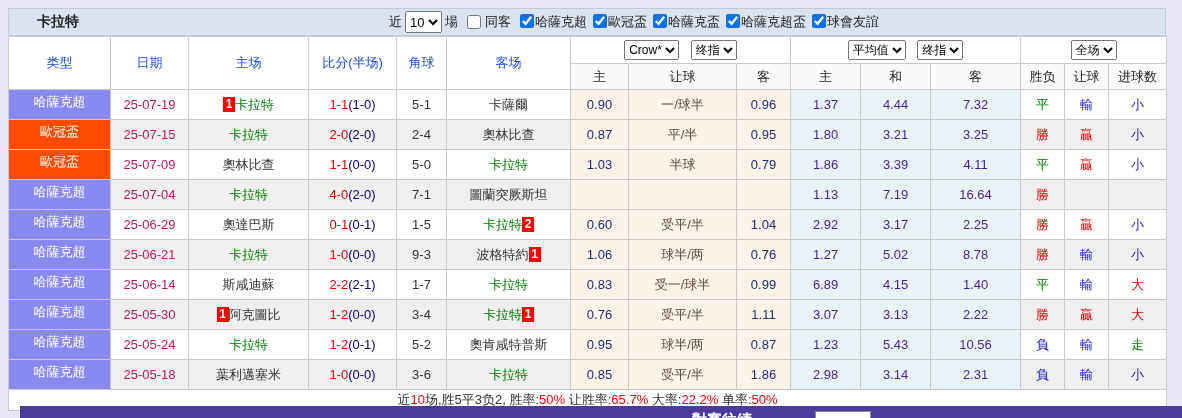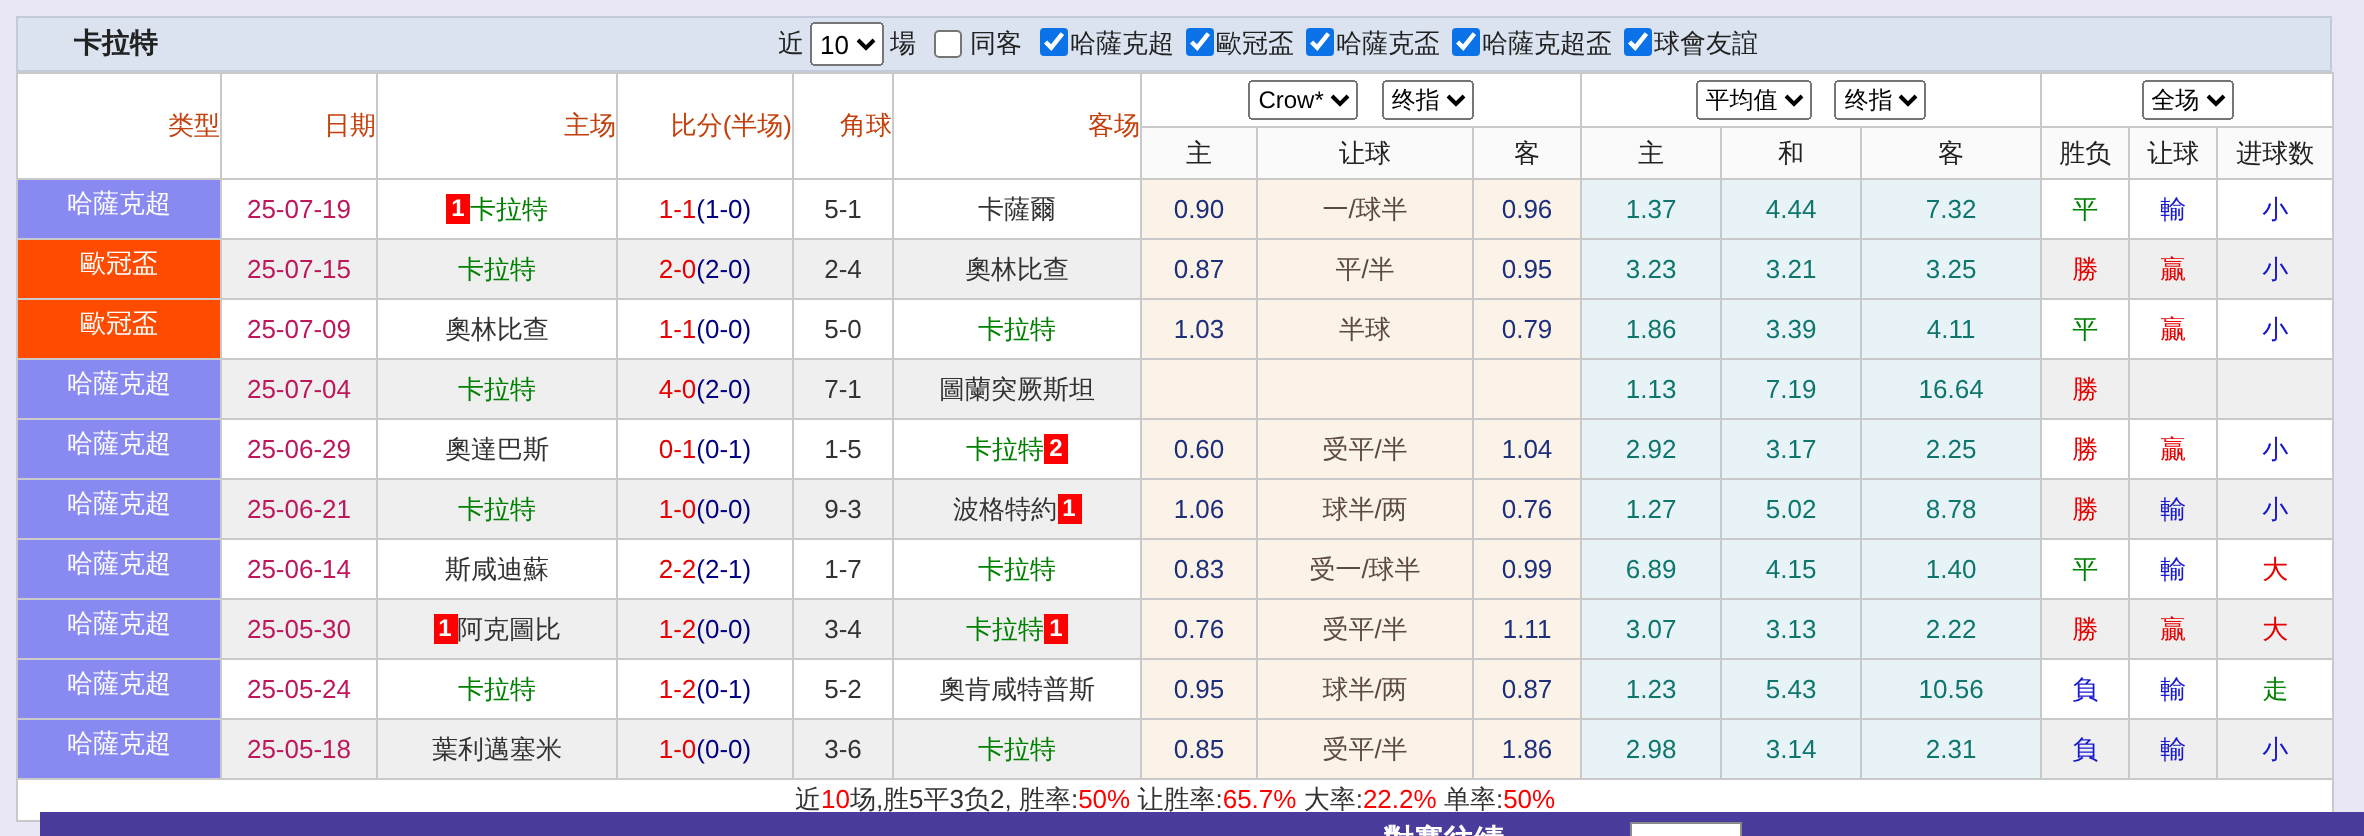--- a/index.html
+++ b/index.html
@@ -20,28 +20,28 @@
   .controls select{font-size:13px;height:22px;}
   .controls input[type=checkbox]{width:14px;height:14px;accent-color:#0b72e8;margin:0 1px 0 6px;vertical-align:-2px;}
   .lab{color:#222;}
   
   table.t{border-collapse:collapse;table-layout:fixed;width:1158px;background:#fff;}
   table.t th,table.t td{
     border:1px solid #c9c9c9;text-align:center;overflow:hidden;white-space:nowrap;
     padding:0;font-weight:normal;
   }
   thead tr.hrow1 th{height:26px;background:#fff;}
-  thead th.mainh{background:#fafafa;font-size:13px;color:#c2410c;text-align:right;}
+  thead th.mainh{background:#fafafa;font-size:13px;color:#1d4ed8;}
   thead tr.hrow2 th{height:25px;background:#fafafa;color:#222;}
   thead select{font-size:12px;height:20px;margin:0 4px;}
   tbody td{height:29px;}
   tr.stripe td{background:#efefef;}
   td.od{background:#fbf2e8 !important;color:#1d2f7b;}
   td.hc{color:#5a4a40;}
-  td.av{background:#e8f3f8 !important;color:#0f766e;}
+  td.av{background:#e8f3f8 !important;color:#4c1d95;}
   td.lg{padding:2px;background:#fff !important;}
   .lgb{height:100%;min-height:23px;line-height:24px;color:#fff;font-size:13px;}
   .nv{color:#be185d;}
   .ft{color:#e60000;}
   .ht{color:#000080;}
   .tname.feat{color:#008000;}
   .numbadge{
     display:inline-block;background:#f00;color:#fff;width:12px;height:15px;
     line-height:15px;font-size:12px;font-weight:bold;vertical-align:1px;
   }
@@ -152,21 +152,21 @@
             <div class="lgb" style="background:#ff4b00">歐冠盃</div>
           </td>
           <td class="nv">25-07-15</td>
           <td><span class="tname feat">卡拉特</span></td>
           <td><span class="ft">2-0</span><span class="ht">(2-0)</span></td>
           <td>2-4</td>
           <td><span class="tname">奧林比查</span></td>
           <td class="od">0.87</td>
           <td class="od hc">平/半</td>
           <td class="od">0.95</td>
-          <td class="av">3.23</td>
+          <td class="av">1.80</td>
           <td class="av">3.21</td>
           <td class="av">3.25</td>
           <td style="color:#e60000">勝</td>
           <td style="color:#e60000">贏</td>
           <td style="color:#1717cf">小</td>
         </tr>
         <tr>
           <td class="lg">
             <div class="lgb" style="background:#ff4b00">歐冠盃</div>
           </td>

